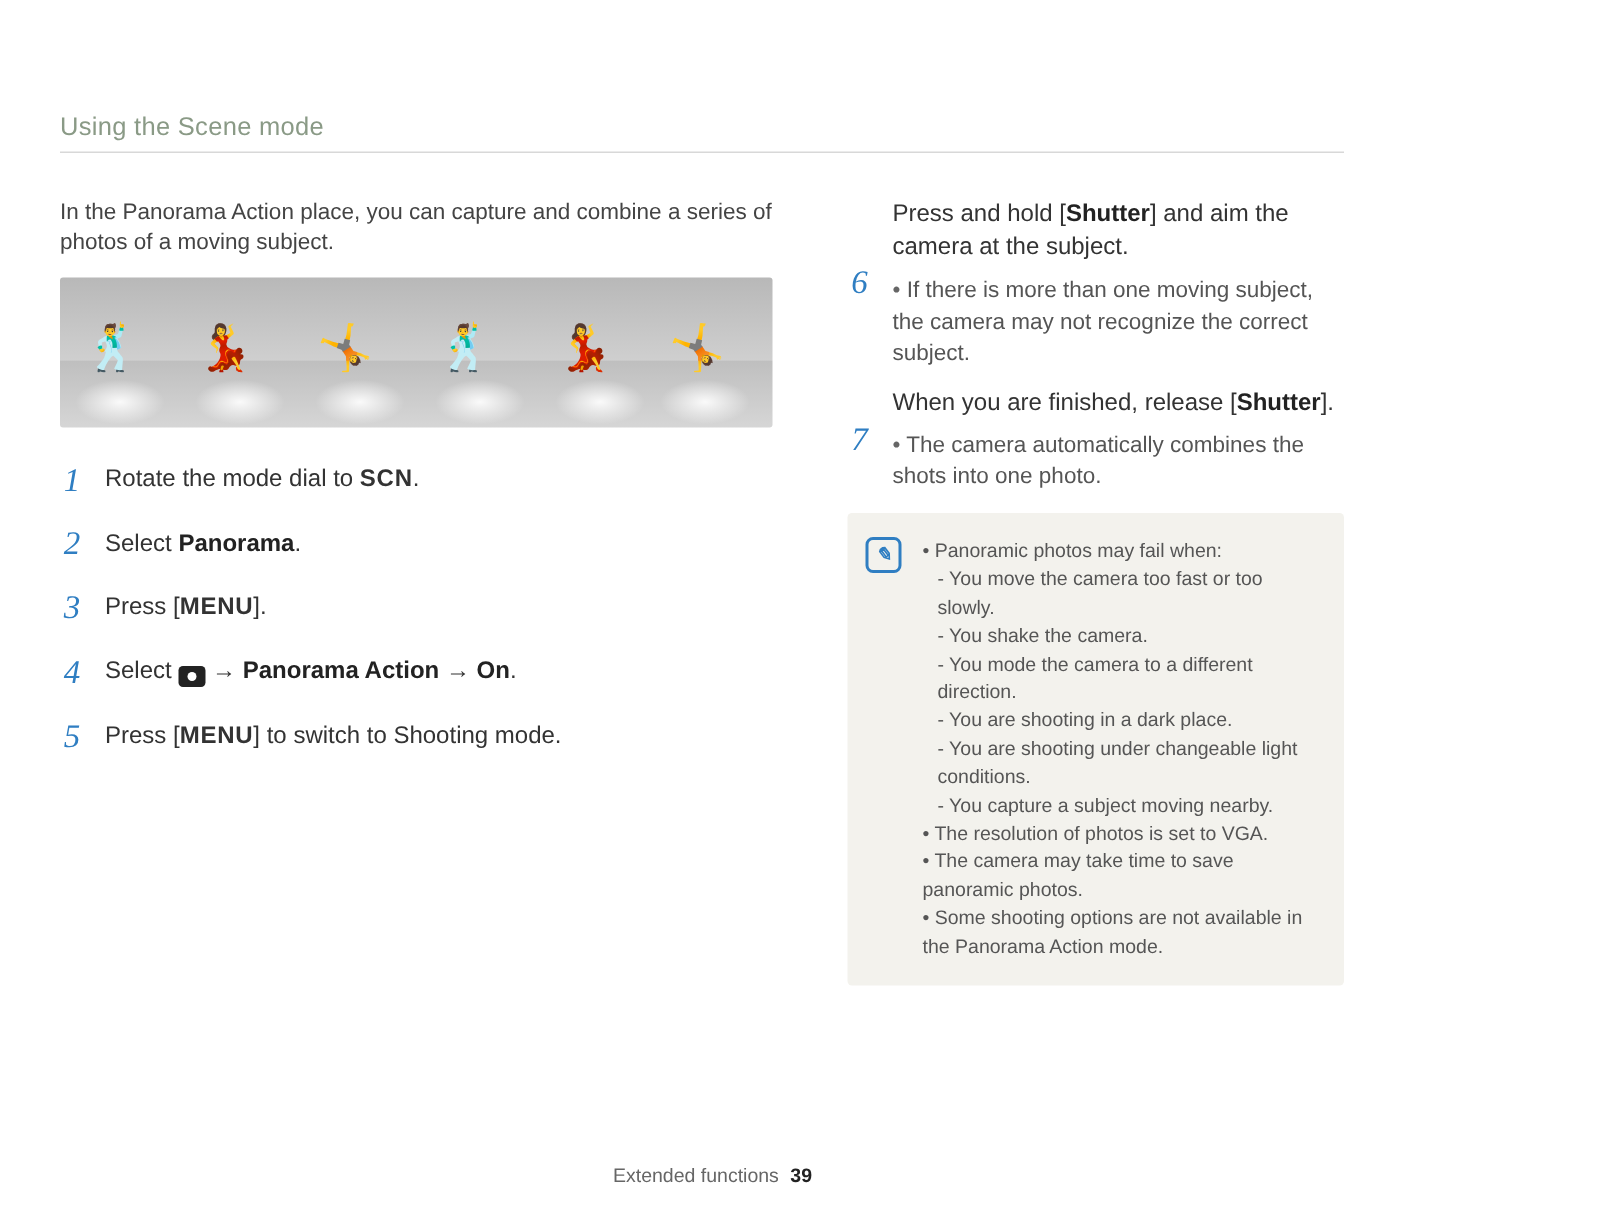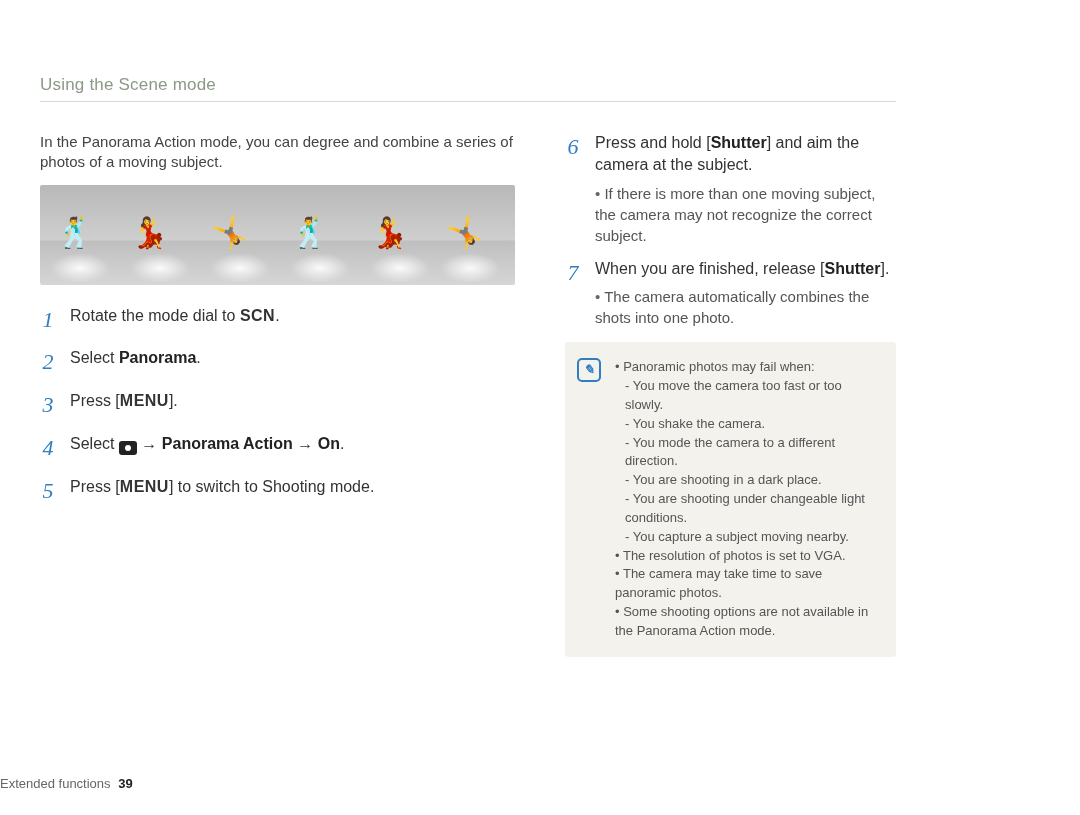--- a/index.html
+++ b/index.html
@@ -59,21 +59,21 @@
   .spot {
     position: absolute;
     bottom: 2px;
     width: 60px; height: 30px;
     background: radial-gradient(ellipse at center, rgba(255,255,255,0.9) 0%, rgba(255,255,255,0) 70%);
   }
   ol.steps { list-style: none; counter-reset: step; }
   ol.steps > li {
     counter-increment: step;
     display: flex;
-    align-items: flex-start;
+    align-items: center;
     font-size: 16px;
     line-height: 1.4;
     margin-bottom: 12px;
     gap: 14px;
     color: #333;
   }
   ol.steps > li::before {
     content: counter(step);
     color: #2f7ec2;
     font-style: italic;
@@ -129,36 +129,37 @@
     font-size: 13px;
     font-family: Georgia, serif;
   }
   .note-list { list-style: none; }
   .note-list > li::before { content: "•  "; }
   .note-sub { list-style: none; padding-left: 10px; }
   .note-sub > li::before { content: "-  "; }
   .footer {
     position: absolute;
     left: 0; right: 4px; bottom: 24px;
+    text-align: center;
     font-size: 13px;
     color: #666;
   }
   .footer .pn { font-weight: bold; color:#222; margin-left: 4px;}
 </style>
 </head>
 <body>
 
 <div class="page">
 
   <div class="section-label">Using the Scene mode</div>
 
   <div class="columns">
 
     <div class="col-left">
-      <div class="intro">In the Panorama Action mode, you can degree and combine a series of photos of a moving subject.</div>
+      <div class="intro">In the Panorama Action place, you can capture and combine a series of photos of a moving subject.</div>
 
       <div class="panorama-illustration">
         <div class="spot" style="left:10px"></div>
         <div class="spot" style="left:90px"></div>
         <div class="spot" style="left:170px"></div>
         <div class="spot" style="left:250px"></div>
         <div class="spot" style="left:330px"></div>
         <div class="spot" style="left:400px"></div>
         <div class="dancer" style="left:10px">🕺</div>
         <div class="dancer" style="left:85px">💃</div>

